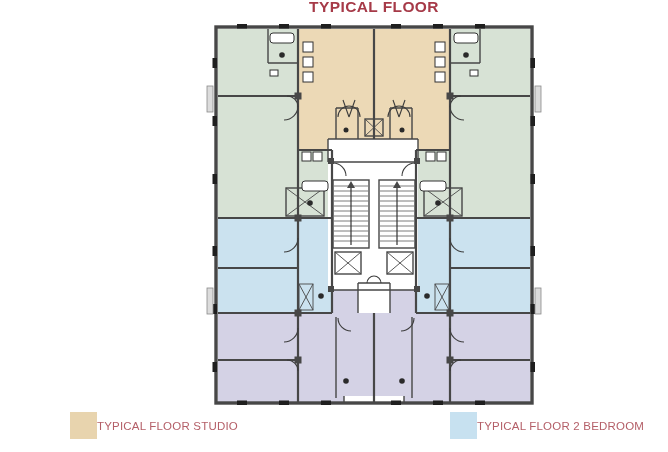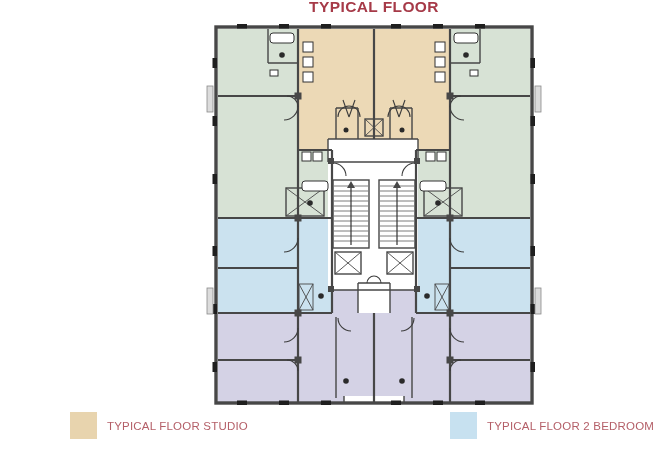--- a/index.html
+++ b/index.html
@@ -2,21 +2,21 @@
 <html style="--c-title_text: #a63a48; --c-legend_text: #b45f68; --c-studio: #ecd9b6; --c-one_bedroom: #cbe2ef; --c-unit_green: #d7e2d5; --c-unit_lavender: #d4d2e5; --c-legend_studio: #e8d4ae; --c-legend_one_bedroom: #c7e1f0; --c-wall: #474747; --c-core_fill: #ebebeb;"><head>
 <meta charset="utf-8">
 <style>
   html,body{margin:0;padding:0;background:#fff;}
   .page{position:relative;width:668px;height:452px;background:#fff;overflow:hidden;
         font-family:"Liberation Sans", sans-serif;margin-left:40px;}
   .plan-title{position:absolute;top:-2px;left:0;width:100%;text-align:center;
         font-size:15.5px;font-weight:700;letter-spacing:.4px;
         color:var(--c-title_text,#a63a48);}
   .plan-svg{position:absolute;left:0;top:0;}
-  .legend-item{position:absolute;top:412px;display:flex;align-items:center;gap:10px;}
+  .legend-item{position:absolute;top:412px;display:flex;align-items:center;}
   .legend-item.studio{left:30px;}
   .legend-item.bedroom{left:410px;}
   .swatch{width:27px;height:27px;flex:0 0 auto;}
   .swatch.studio{background:var(--c-legend_studio,#e8d4ae);}
   .swatch.bedroom{background:var(--c-legend_one_bedroom,#c7e1f0);}
   .legend-label{font-size:11.5px;letter-spacing:.2px;color:var(--c-legend_text,#b45f68);white-space:nowrap;}
 
   
   .studioF{fill:var(--c-studio,#ecd9b6);}
   .bed1F{fill:var(--c-one_bedroom,#cbe2ef);}

